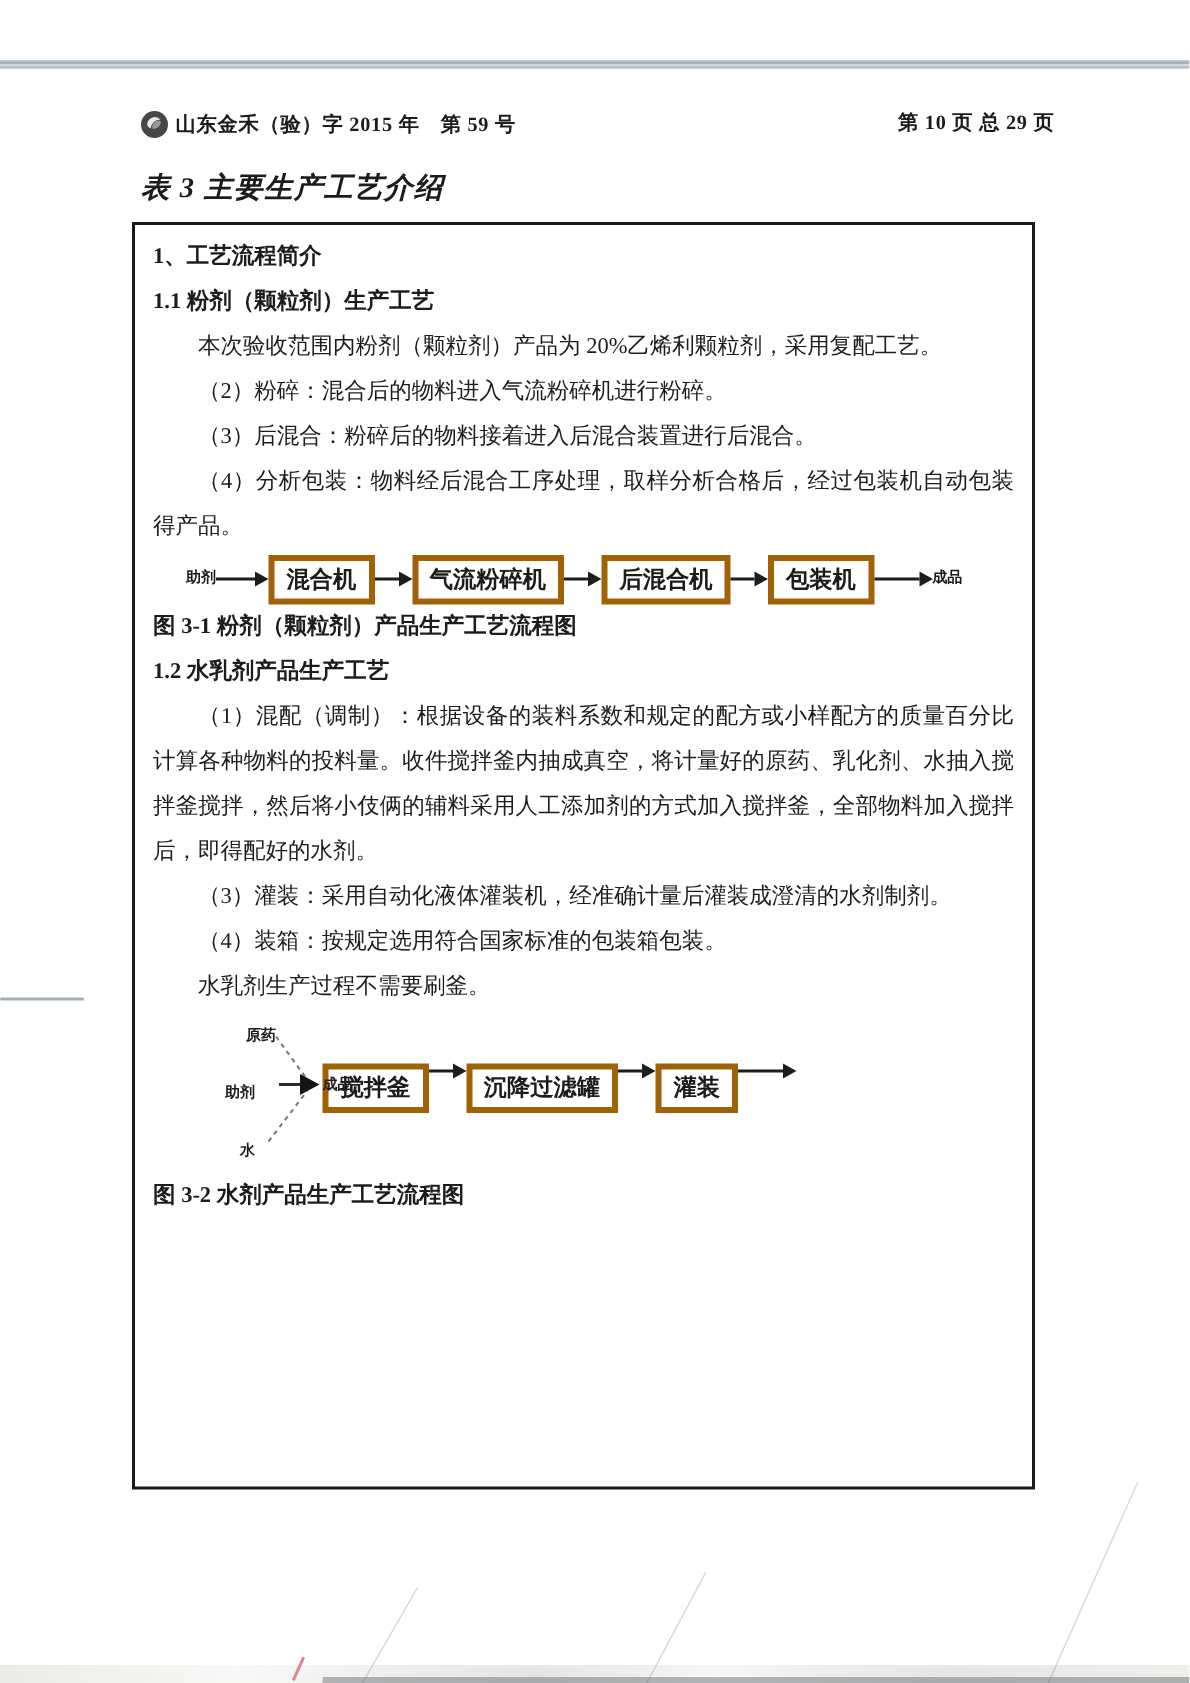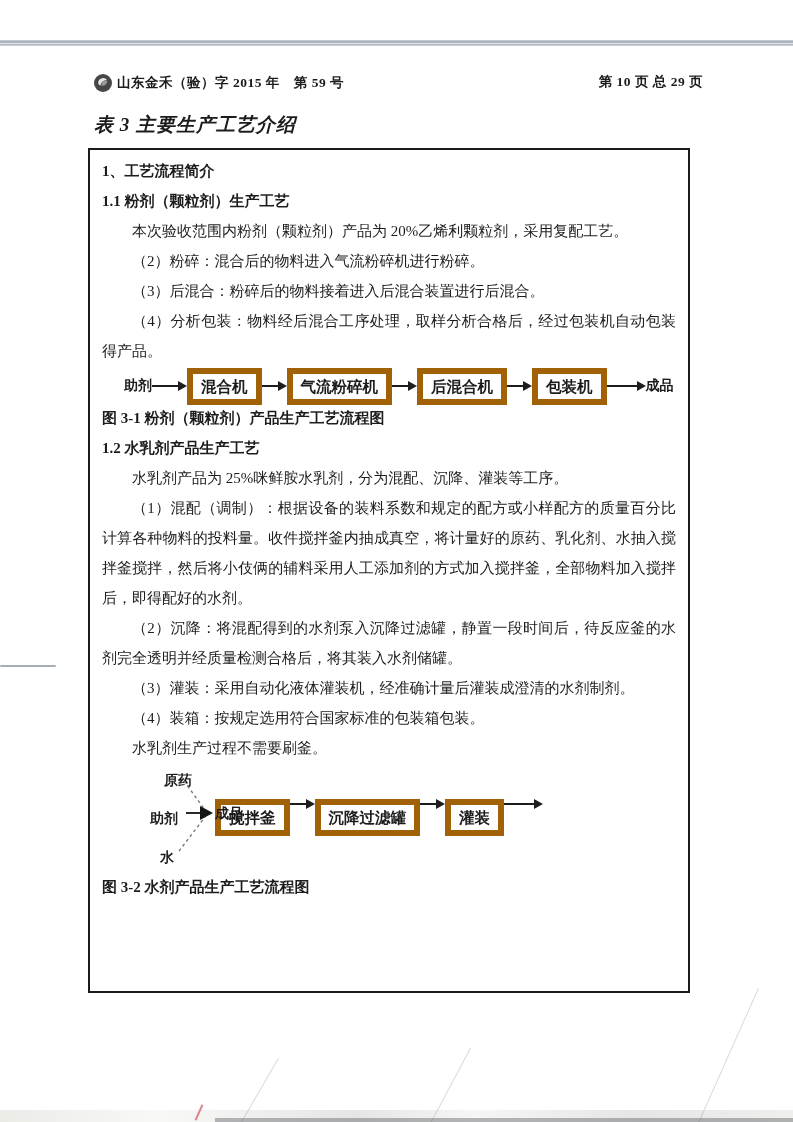--- a/index.html
+++ b/index.html
@@ -28,22 +28,22 @@
   .doc-title{position:absolute;top:112px;left:94px;margin:0;font-size:19px;font-weight:bold;letter-spacing:1px;font-style:italic;}
   
   .main-box{position:absolute;top:148px;left:88px;width:602px;height:845px;box-sizing:border-box;
     border:2px solid #1b1b1b;padding:6px 12px 0 12px;font-size:15px;line-height:30px;}
   .main-box p{margin:0;text-align:justify;}
   .sec-heading{font-weight:bold;}
   .indent{text-indent:2em;}
   .caption{font-weight:bold;text-align:right;text-indent:0;}
   
   .flow1{display:flex;align-items:center;margin:4px 0 1px 22px;height:32px;}
-  .fbox{border:6px solid #a16207;padding:0 8px;font-weight:bold;font-size:15.5px;line-height:25px;white-space:nowrap;}
-  .flabel{font-weight:bold;font-size:14px;white-space:nowrap;}
+  .fbox{border:4px solid #a16207;padding:0 8px;font-weight:bold;font-size:15.5px;line-height:25px;white-space:nowrap;}
+  .flabel{font-weight:bold;font-size:10px;white-space:nowrap;}
   .arrow{display:inline-flex;align-items:center;flex:none;}
   .arrow .shaft{height:2px;background:#1d1d1d;}
   .arrow .head{width:0;height:0;border-left:9px solid #1d1d1d;border-top:5px solid transparent;border-bottom:5px solid transparent;}
   .a-in .shaft{width:26px;}
   .a-mid .shaft{width:16px;}
   .a-out .shaft{width:30px;}
   .flow2{position:relative;height:97px;margin-top:3px;}
   .flow2 .flabel{position:absolute;}
   .inp0{left:30px;top:0px;margin-left:32px;}
   .inp1{left:48px;top:38px;}
@@ -111,23 +111,21 @@
     <span class="fbox">包装机</span>
     <span class="arrow a-out">
         <i class="shaft"></i>
         <i class="head"></i>
       </span>
     <span class="flabel">成品</span>
   </div>
   <p class="caption">图 3-1 粉剂（颗粒剂）产品生产工艺流程图</p>
 
   <p class="sec-heading">1.2 水乳剂产品生产工艺</p>
-  <p class="indent">水乳剂产品为 25%咪鲜胺水乳剂，分为混配、沉降、灌装等工序。</p>
   <p class="indent">（1）混配（调制）：根据设备的装料系数和规定的配方或小样配方的质量百分比计算各种物料的投料量。收件搅拌釜内抽成真空，将计量好的原药、乳化剂、水抽入搅拌釜搅拌，然后将小伎俩的辅料采用人工添加剂的方式加入搅拌釜，全部物料加入搅拌后，即得配好的水剂。</p>
-  <p class="indent">（2）沉降：将混配得到的水剂泵入沉降过滤罐，静置一段时间后，待反应釜的水剂完全透明并经质量检测合格后，将其装入水剂储罐。</p>
   <p class="indent">（3）灌装：采用自动化液体灌装机，经准确计量后灌装成澄清的水剂制剂。</p>
   <p class="indent">（4）装箱：按规定选用符合国家标准的包装箱包装。</p>
   <p class="indent">水乳剂生产过程不需要刷釜。</p>
 
   <div class="flow2">
     <span class="flabel inp0">原药</span>
     <span class="flabel inp1">助剂</span>
     <span class="flabel inp2">水</span>
     <svg width="600" height="97" viewBox="0 0 600 97">
       <line x1="82" y1="15" x2="103" y2="44" stroke="#7a7a7a" stroke-width="1.4" stroke-dasharray="3,3"></line>

